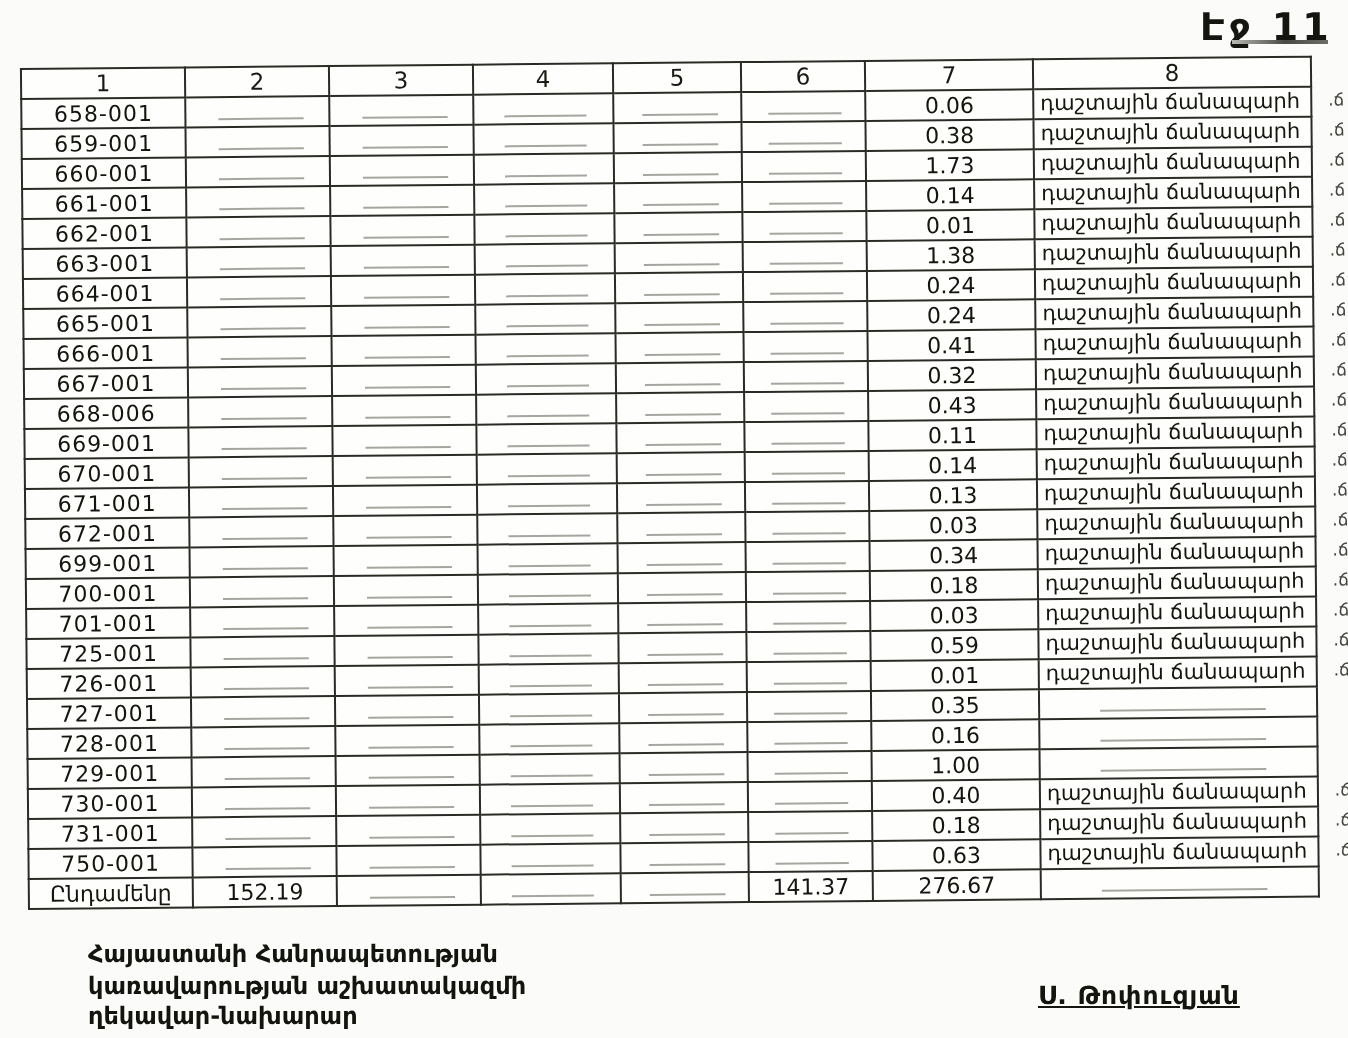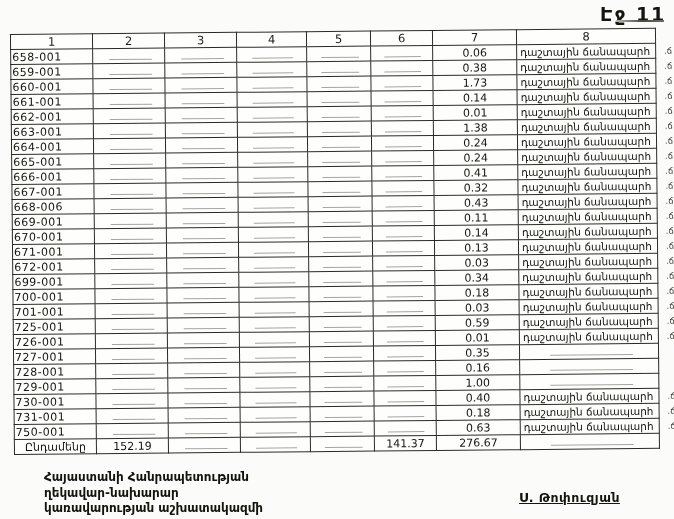--- a/index.html
+++ b/index.html
@@ -26,21 +26,21 @@
     transform:rotate(-0.55deg); transform-origin:0 100%;
   }
   table { border-collapse:collapse; background:#fefefc; }
   td,th {
     border:1px solid #2b2b26;
     height:14px; padding:0 1px;
     font-size:11px; font-weight:normal;
     white-space:nowrap; overflow:visible;
   }
   th { font-size:11.5px; text-align:center; color:#1a1a14; }
-  td.code  { letter-spacing:0.5px; }
+  td.code  { text-align:center; letter-spacing:0.5px; }
   td.val   { text-align:center; }
   td.road  { text-align:left; padding-left:3px; font-size:10.5px; position:relative; }
   td.total-label { font-weight:normal; text-align:center; font-size:11px; }
   .annot {
     position:absolute; right:-17px; top:2px;
     font-size:8.5px; color:#44443e;
   }
   td.smudge {
     background-image:linear-gradient(#a6a6a0,#a6a6a0);
     background-repeat:no-repeat;
@@ -360,19 +360,19 @@
             <td class="val">141.37</td>
             <td class="val">276.67</td>
             <td class="smudge"></td>
           </tr>
         </tbody>
     </table>
   </div>
 
   <div class="footer-block">
     <div>Հայաստանի Հանրապետության</div>
+    <div>կառավարության աշխատակազմի</div>
     <div>ղեկավար-նախարար</div>
-    <div>կառավարության աշխատակազմի</div>
   </div>
 
   <div class="signature">Ս. Թոփուզյան</div>
 
 </div>
 
 </body></html>

